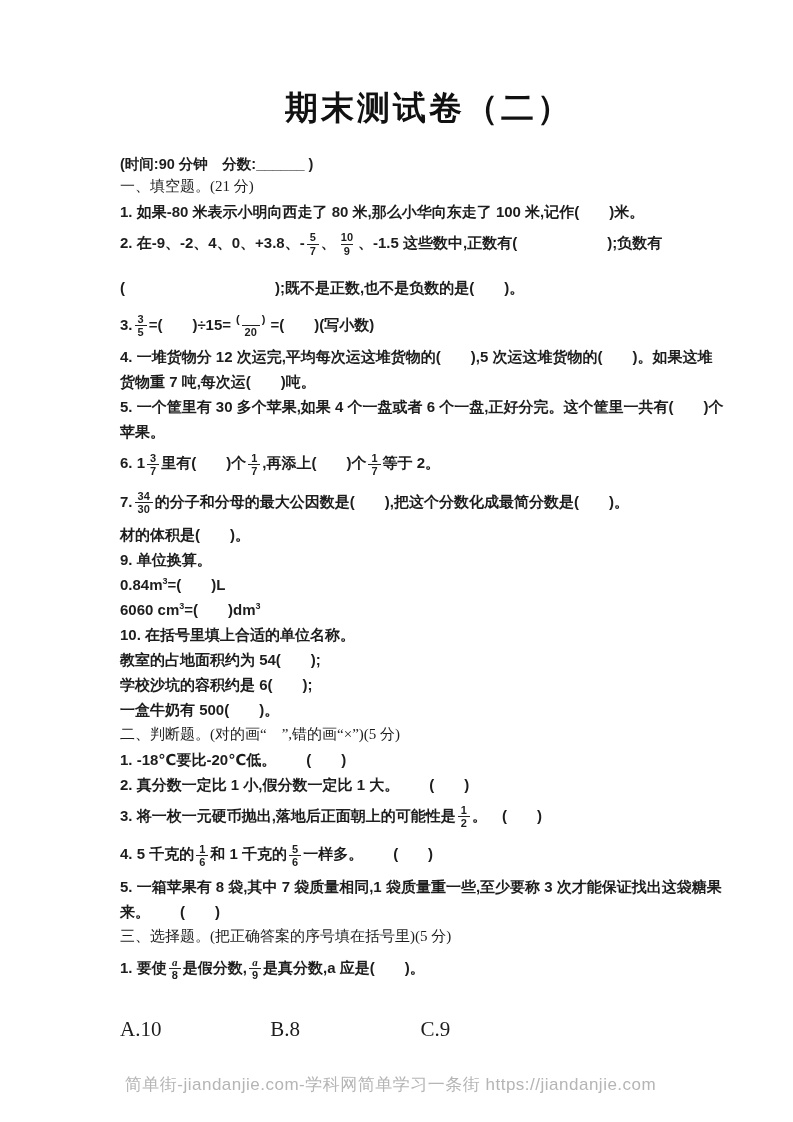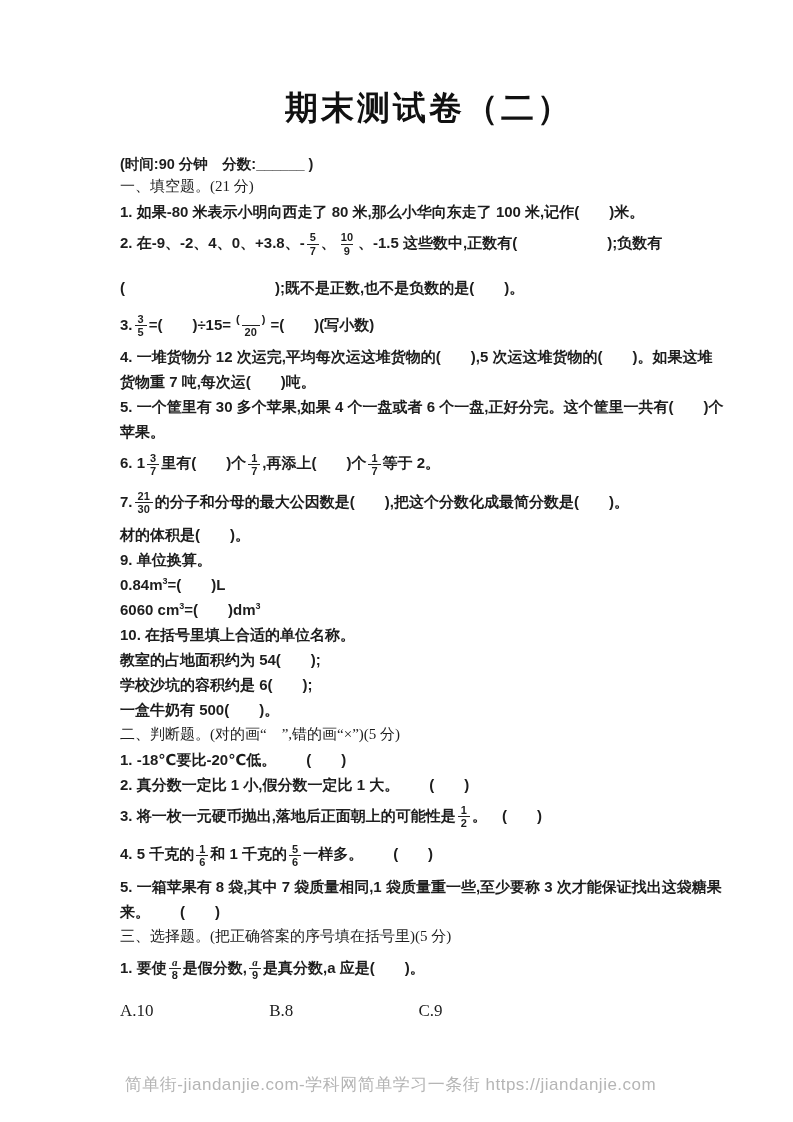--- a/index.html
+++ b/index.html
@@ -22,21 +22,21 @@
   .gap-top { margin-top:6px; }
   .frac {
     display:inline-flex; flex-direction:column; align-items:center;
     vertical-align:middle; font-size:11px; line-height:1.1; margin:0 2px;
     font-weight:600;
   }
   .frac .fn { padding:0 3px; }
   .frac .fd { border-top:1.2px solid #222; padding:0 3px; }
   .frac .it { font-style:italic; font-family:"Liberation Serif","DejaVu Serif",serif; }
   sup { font-size:9px; line-height:0; }
-  .options { font-family:"Liberation Serif","DejaVu Serif",serif; font-weight:400; font-size:17px; margin-top:14px; }
+  .options { font-family:"Liberation Serif","DejaVu Serif",serif; font-weight:400; font-size:21px; margin-top:30px; }
   .options .opt { display:inline-block; width:145px; }
   .footer {
     position:absolute; left:0; right:12px; bottom:26px; text-align:center;
     color:#b5b5b5; font-size:17px; font-weight:400; letter-spacing:0.5px;
   }
 </style>
 </head>
 <body>
 
 <div class="sheet">
@@ -76,21 +76,21 @@
         <span class="fd">7</span>
       </span><span>里有(　　)个</span><span class="frac">
         <span class="fn">1</span>
         <span class="fd">7</span>
       </span><span>,再添上(　　)个</span><span class="frac">
         <span class="fn">1</span>
         <span class="fd">7</span>
       </span><span>等于 2。</span></div>
 
   <div class="line tall"><span>7.</span><span class="frac">
-        <span class="fn">21</span>
+        <span class="fn">34</span>
         <span class="fd">30</span>
       </span><span>的分子和分母的最大公因数是(　　),把这个分数化成最简分数是(　　)。</span></div>
 
   <div class="line">材的体积是(　　)。</div>
 
   <div class="line">9. 单位换算。</div>
   <div class="line"><span>0.84m</span><sup>3</sup><span>=(　　)L</span></div>
   <div class="line"><span>6060 cm</span><sup>3</sup><span>=(　　)dm</span><sup>3</sup></div>
 
   <div class="line">10. 在括号里填上合适的单位名称。</div>

